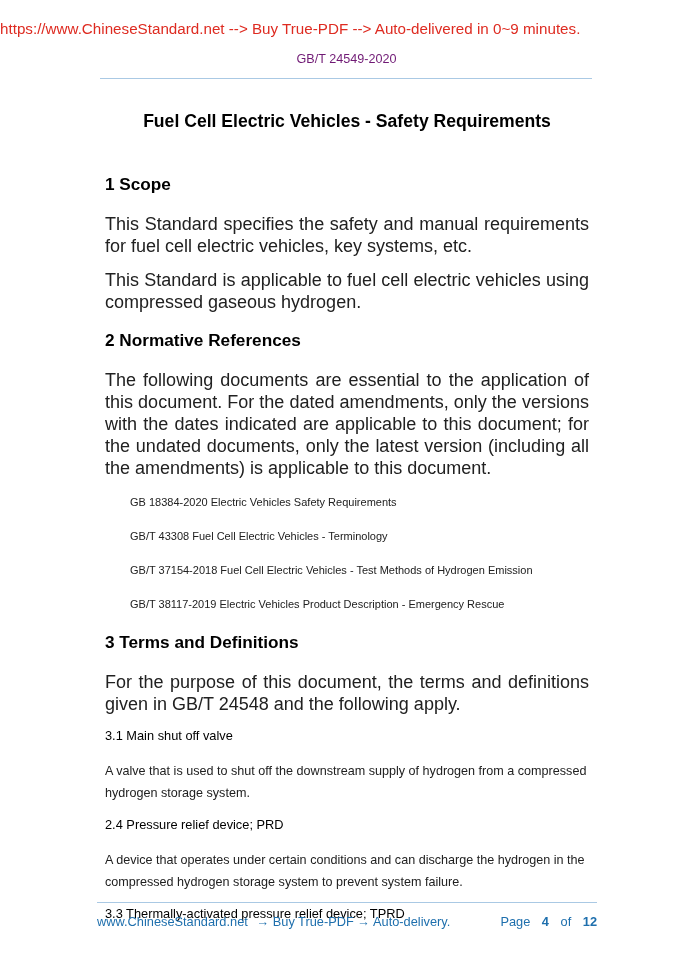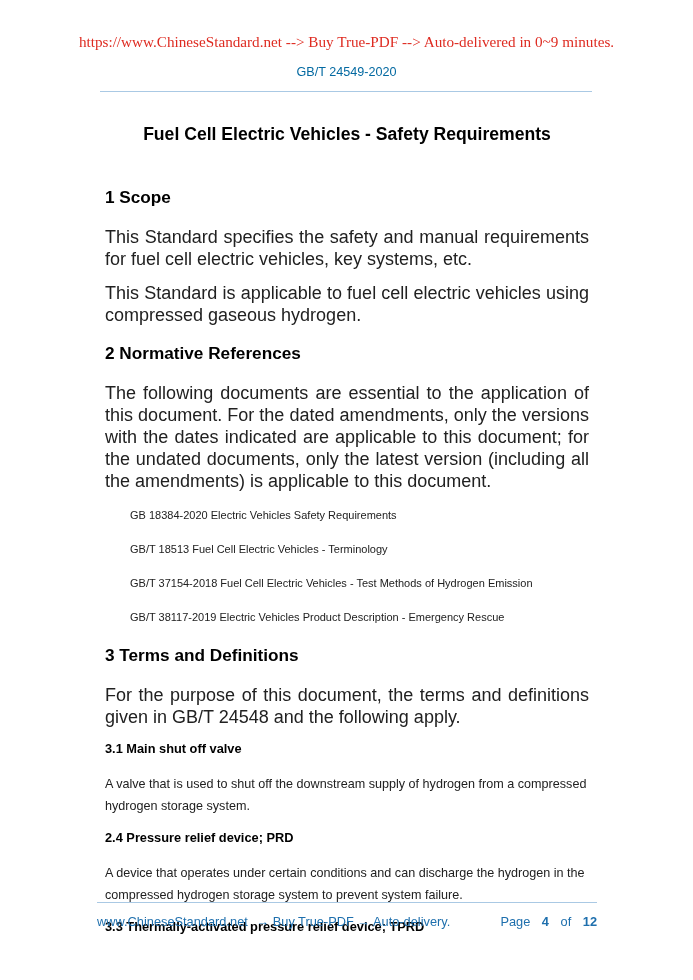--- a/index.html
+++ b/index.html
@@ -7,34 +7,32 @@
   .page {
     position: relative;
     width: 693px;
     height: 980px;
     background: #ffffff;
     font-family: "Liberation Sans", sans-serif;
     color: #212121;
     overflow: hidden;
   }
   .promo {
-    padding-top: 32px;
-    text-align: center;
+    padding-top: 19px;
     font-size: 15.2px;
     line-height: 19px;
     color: #de2b21;
     cursor: pointer;
-    font-family: Liberation Serif, serif;
   }
   .doc-number {
     margin-top: 13px;
     text-align: center;
     font-size: 12.6px;
     line-height: 16px;
-    color: #0369a1;
+    color: #701a75;
   }
   .header-rule {
     margin: 11px 101px 0 100px;
     border-top: 1px solid #aac9e4;
     height: 0;
   }
   .content { padding: 0 104px 0 105px; }
   .title {
     margin: 30px 0 40px 0;
     text-align: center;
@@ -58,21 +56,21 @@
   }
   p.reference {
     margin: 12px 0 12px 25px;
     font-size: 11px;
     line-height: 22px;
   }
   h3.term-heading {
     margin: 7px 0 16px 0;
     font-size: 12.8px;
     line-height: 17px;
-    font-weight: 700;
+    font-weight: 400;
     color: #000000;
   }
   p.term-def {
     margin: 12px 0;
     font-size: 12.6px;
     line-height: 22px;
     text-align: left;
   }
   .footer {
     position: absolute;
@@ -110,21 +108,21 @@
 
     <div class="title">Fuel Cell Electric Vehicles - Safety Requirements</div>
 
     <h2 class="section-heading">1 Scope</h2>
     <p class="body-para">This Standard specifies the safety and manual requirements for fuel cell electric vehicles, key systems, etc.</p>
     <p class="body-para">This Standard is applicable to fuel cell electric vehicles using compressed gaseous hydrogen.</p>
 
     <h2 class="section-heading">2 Normative References</h2>
     <p class="body-para">The following documents are essential to the application of this document. For the dated amendments, only the versions with the dates indicated are applicable to this document; for the undated documents, only the latest version (including all the amendments) is applicable to this document.</p>
     <p class="reference">GB 18384-2020 Electric Vehicles Safety Requirements</p>
-    <p class="reference">GB/T 18513 Fuel Cell Electric Vehicles - Terminology</p>
+    <p class="reference">GB/T 43308 Fuel Cell Electric Vehicles - Terminology</p>
     <p class="reference">GB/T 37154-2018 Fuel Cell Electric Vehicles - Test Methods of Hydrogen Emission</p>
     <p class="reference">GB/T 38117-2019 Electric Vehicles Product Description - Emergency Rescue</p>
 
     <h2 class="section-heading">3 Terms and Definitions</h2>
     <p class="body-para">For the purpose of this document, the terms and definitions given in GB/T 24548 and the following apply.</p>
 
     <h3 class="term-heading">3.1 Main shut off valve</h3>
     <p class="term-def">A valve that is used to shut off the downstream supply of hydrogen from a compressed hydrogen storage system.</p>
 
     <h3 class="term-heading">2.4 Pressure relief device; PRD</h3>

